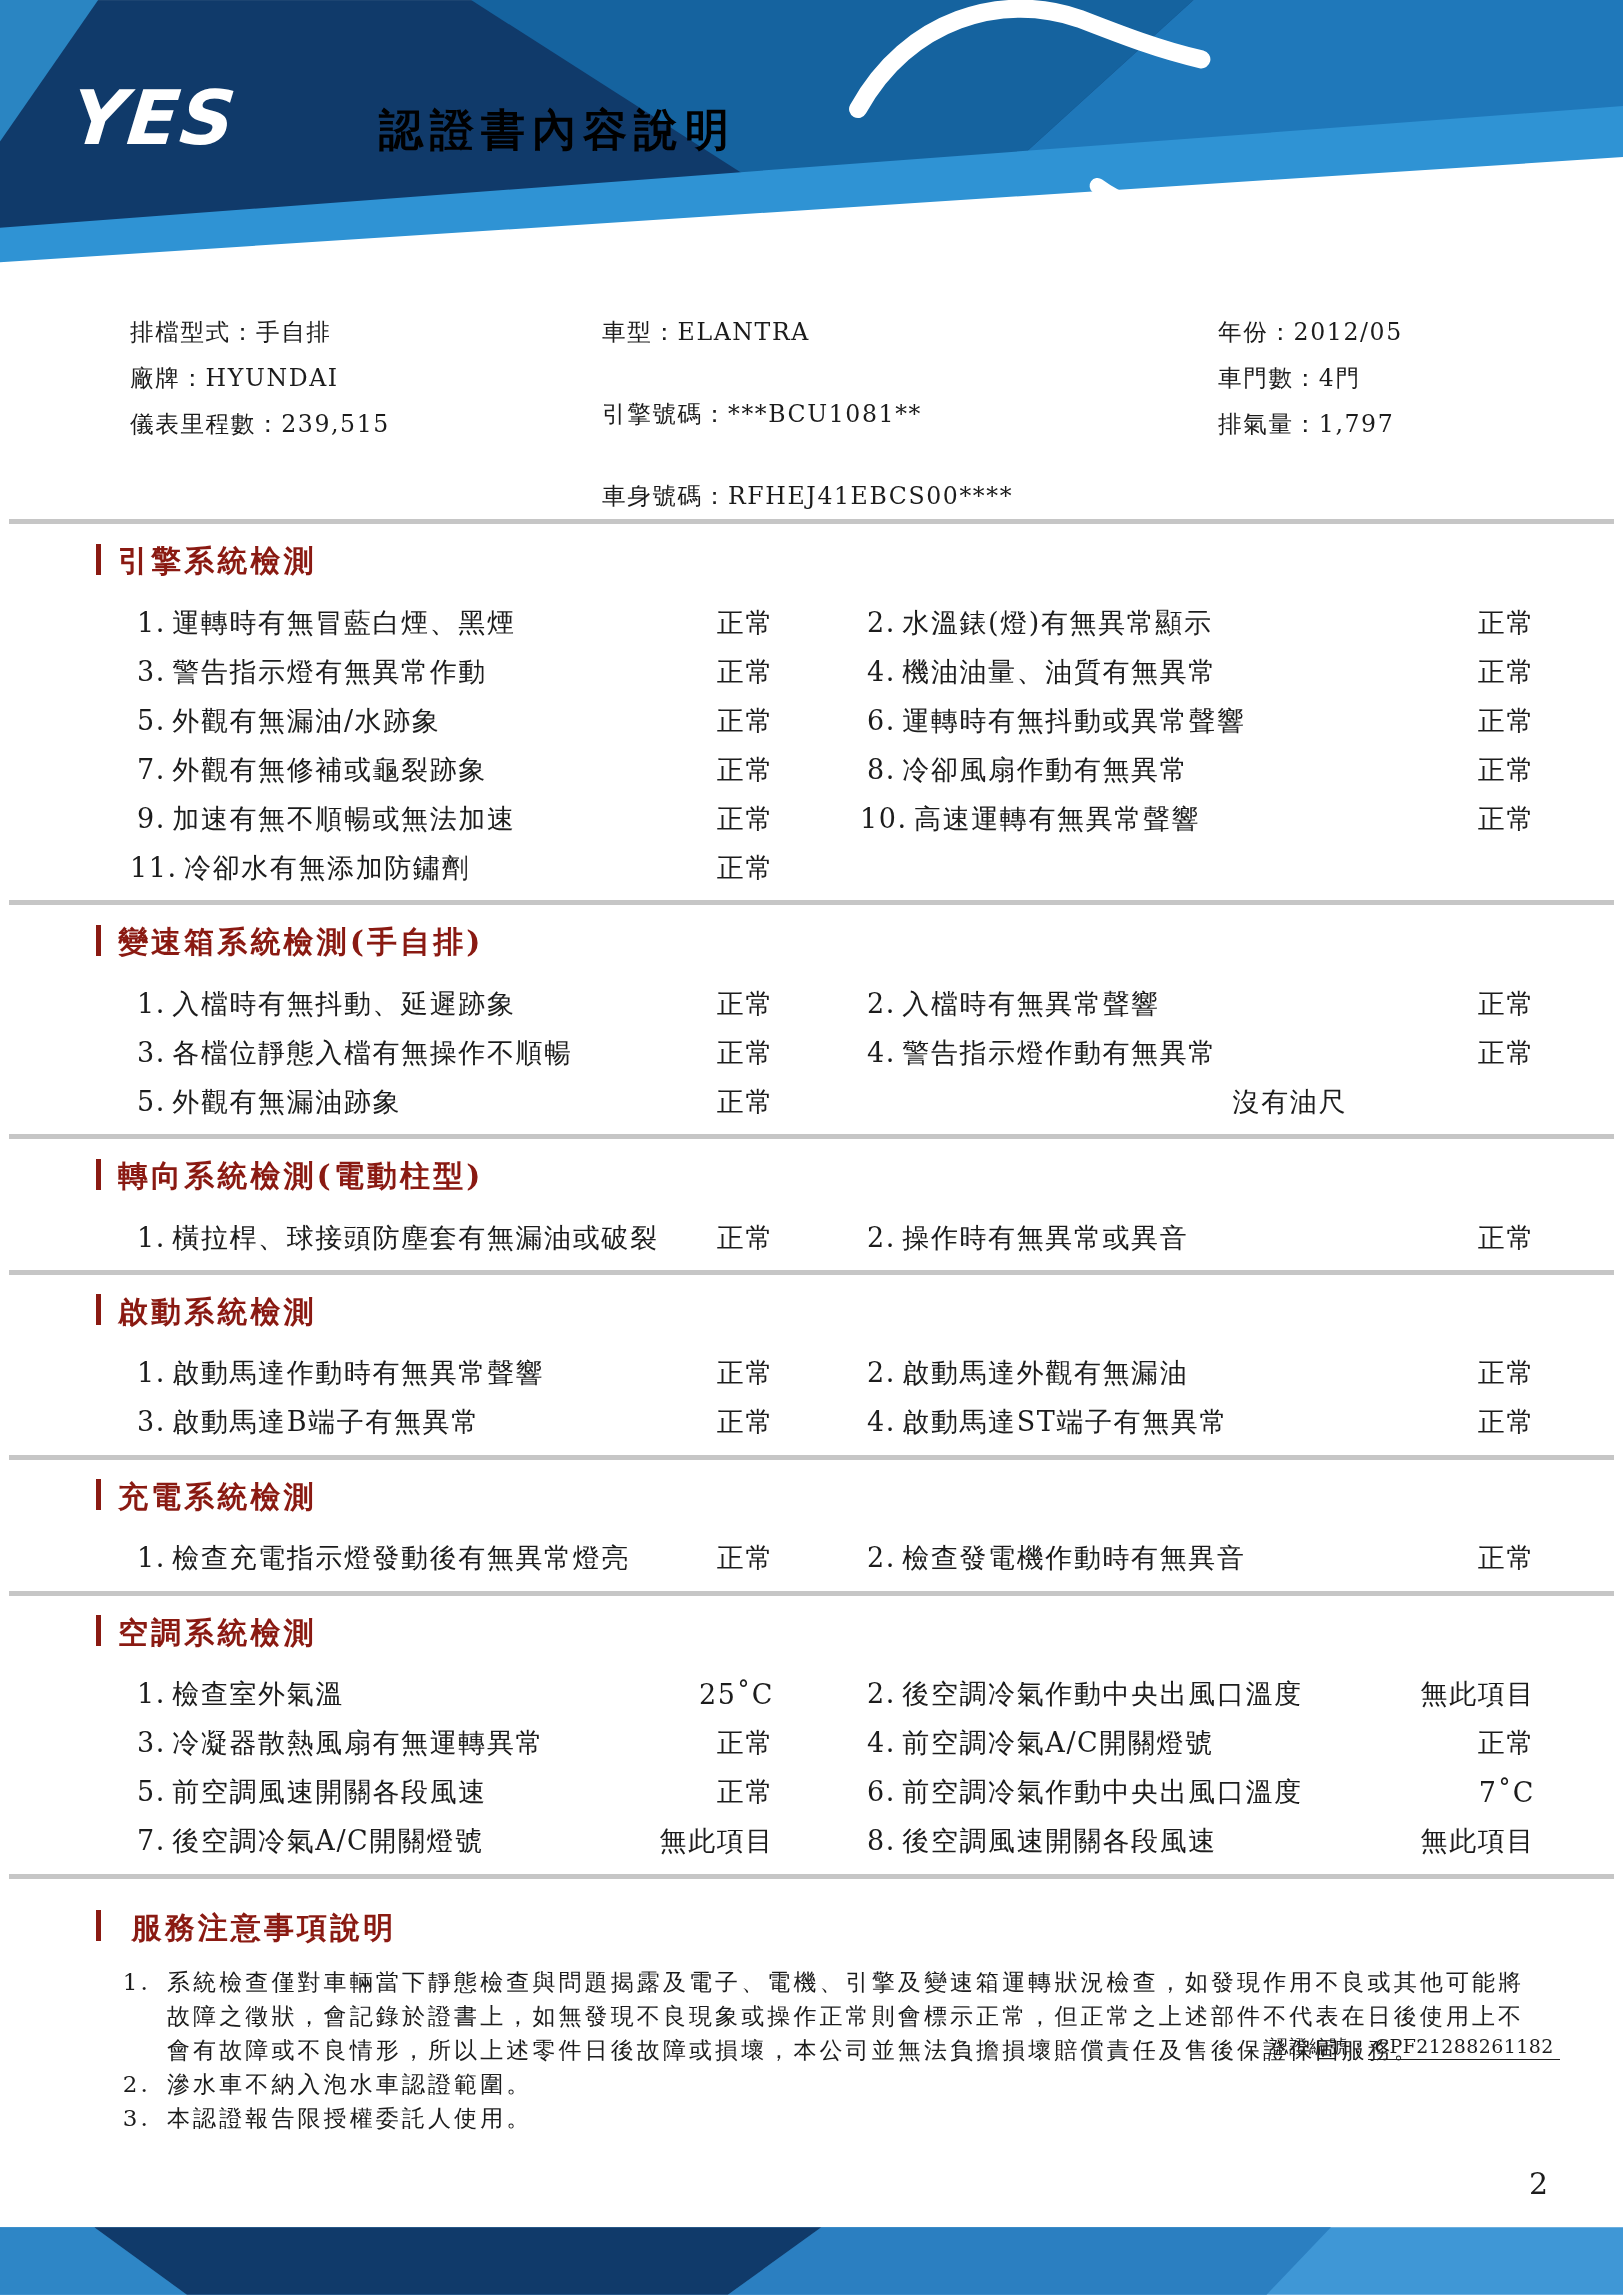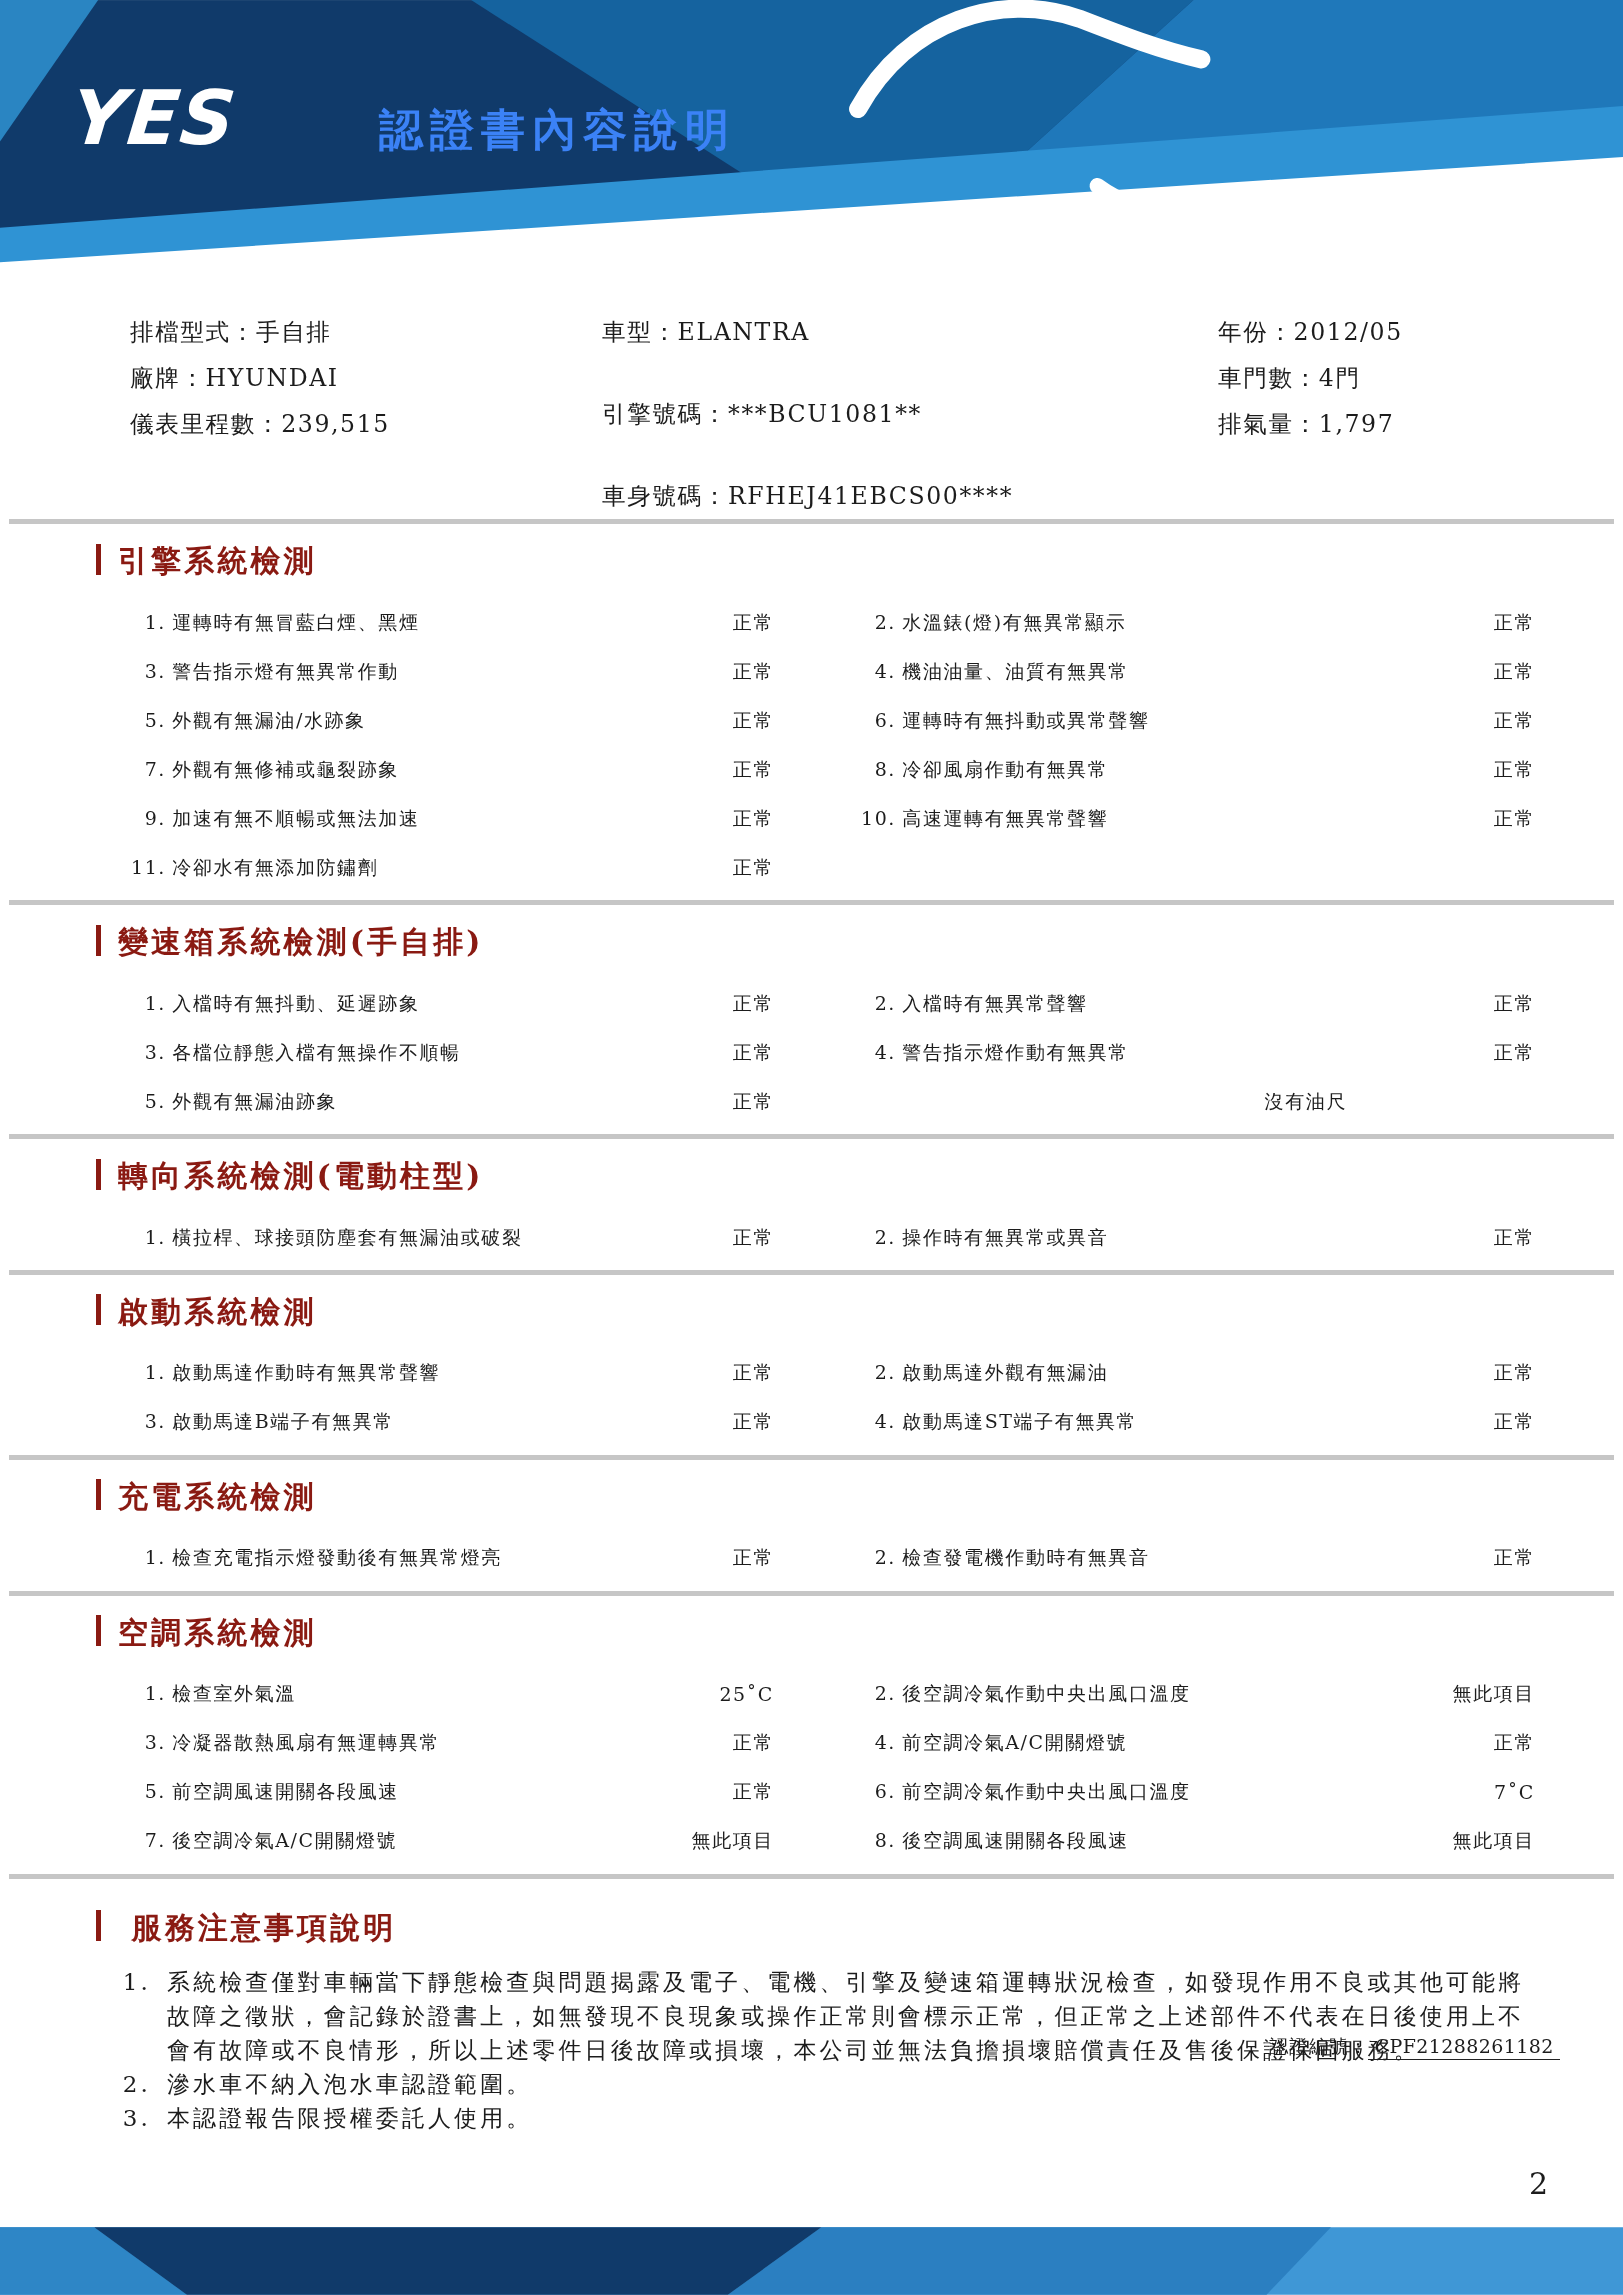--- a/index.html
+++ b/index.html
@@ -20,21 +20,21 @@
     display:flex;align-items:center;color:#fff;
   }
   .logo-text{
     font-style:italic;font-weight:bold;font-size:75px;line-height:75px;
     letter-spacing:1.6px;transform:skewX(-6deg);
     font-family:"DejaVu Sans","Liberation Sans",sans-serif;
   }
   .logo svg{margin-left:-11px;margin-top:-27px;}
   .header-title{
     position:absolute;top:101px;left:379px;
-    color:#3b82f6;font-size:44px;font-weight:bold;letter-spacing:7px;
+    color:#000000;font-size:44px;font-weight:bold;letter-spacing:7px;
     font-family:"DejaVu Sans","Liberation Sans",sans-serif;
   }
   
   .info{
     display:flex;
     padding:309px 0 0 130px;   
     font-size:23.6px;letter-spacing:1.6px;
   }
   .info-col{display:flex;flex-direction:column;}
   .info-col:nth-child(1){width:472px;}
@@ -55,21 +55,21 @@
   .bar{
     display:inline-block;width:4.7px;height:31px;
     background:var(--c-section_red,#8a1a12);
     margin-right:17.3px;vertical-align:-3.9px;
   }
   .rows{margin:20.4px 0 0 130px;}
   .row{
     display:grid;
     grid-template-columns:503px 141px 86px 487px 188px;
     align-items:center;height:49px;
-    font-size:19px;letter-spacing:1.6px;white-space:nowrap;
+    font-size:27px;letter-spacing:1.6px;white-space:nowrap;
   }
   .no{display:inline-block;min-width:36px;text-align:right;margin-right:6.3px;}
   .val{text-align:right;}
   
   .notes{margin:20.4px 90px 0 118px;font-size:23px;letter-spacing:3.1px;}
   .note{display:grid;grid-template-columns:49px 1fr;line-height:34px;}
   .note .no{min-width:31px;margin-right:0;text-align:left;padding-left:4.7px;}
   .cert{
     position:absolute;top:2034px;right:63px;
     font-size:19px;letter-spacing:0.8px;white-space:nowrap;

